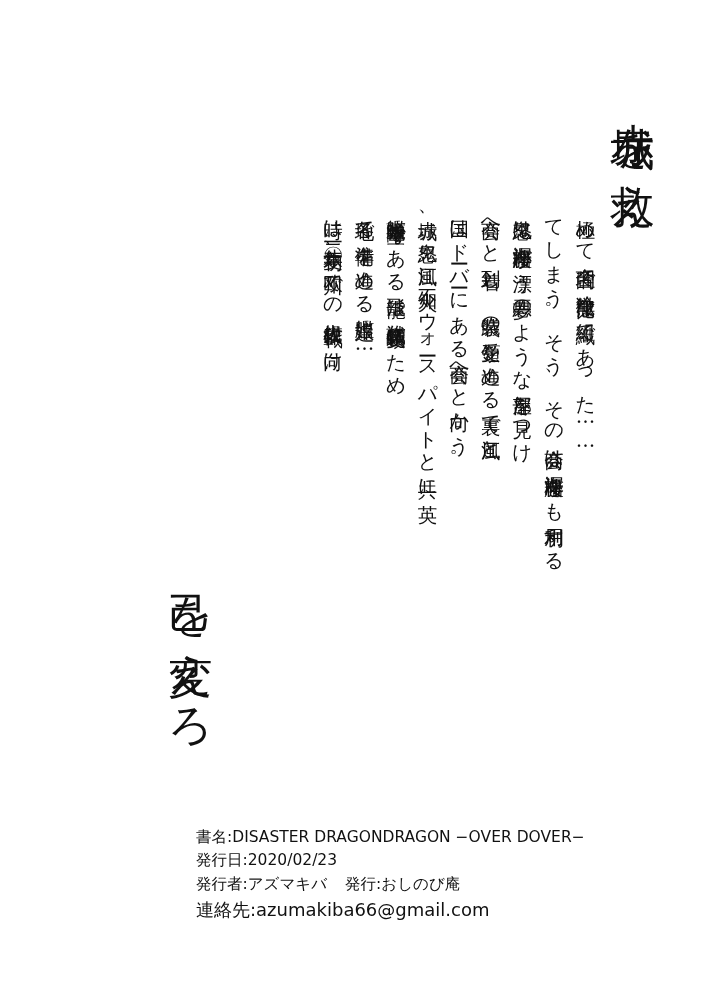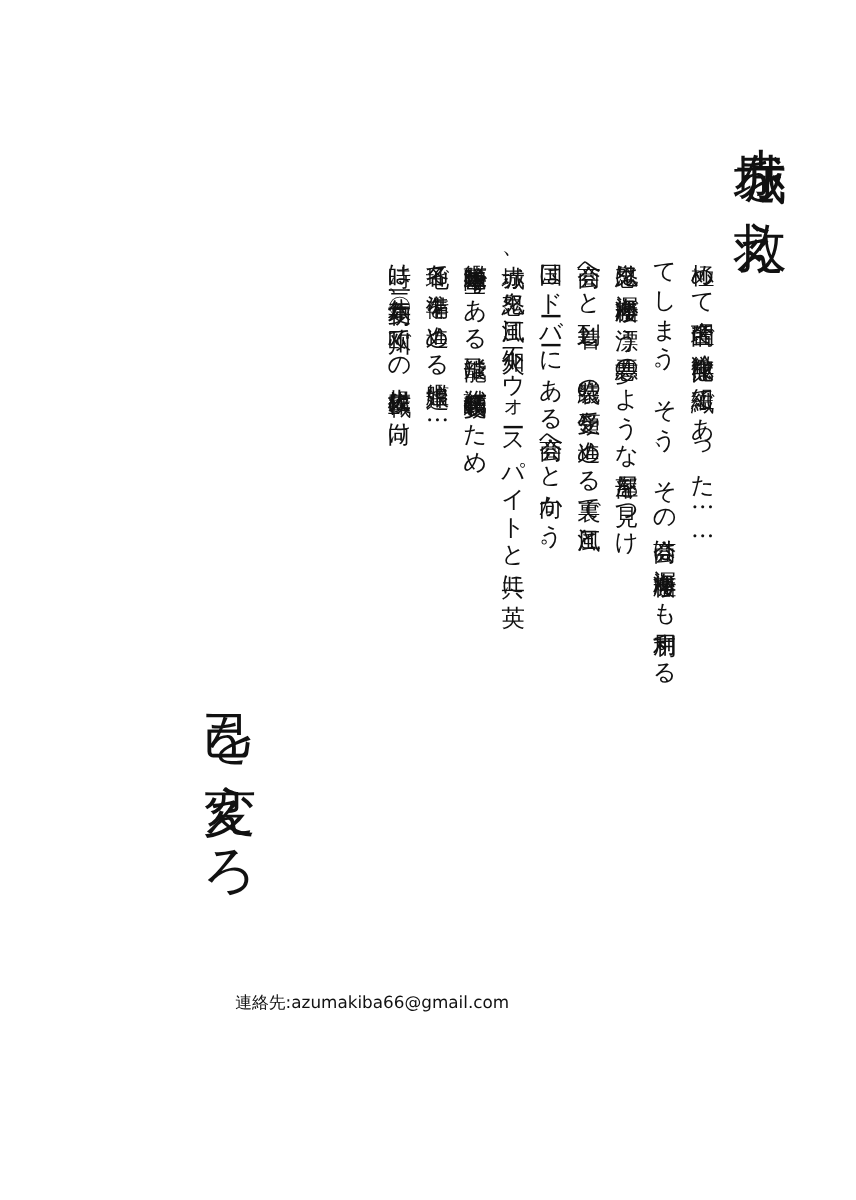--- a/index.html
+++ b/index.html
@@ -73,21 +73,21 @@
     width: 470px;
     color: #111111;
     font-family: "DejaVu Sans", "Liberation Sans", sans-serif;
   }
   #colophon .row {
     font-size: 15.5px;
     line-height: 1.5;
     white-space: nowrap;
   }
   #colophon .row.small {
-    font-size: 14px;
+    font-size: 18px;
   }
   #colophon .gap {
     display: inline-block;
     width: 18px;
   }
 </style>
 </head>
 <body>
 
 <div id="page">
@@ -102,18 +102,27 @@
     <div class="line">国はドーバーにある商会へと向かう。</div>
     <div class="line">商会へと到着し、艤装の受領を進める裏で江風と</div>
     <div class="line">鬼怒は深海棲艦が漂う悪夢のような部屋を見つけ</div>
     <div class="line">てしまう。そう、その商会は深海棲艦をも利用する</div>
     <div class="line">極めて合理的で冷徹無比な組織であった……</div>
   </div>
 
   <div id="title-bottom" class="vtext">己を変えろ</div>
 
   <div id="colophon">
+    <div class="row">
+      <span>書名</span><span>:</span><span>DISASTER DRAGONDRAGON −OVER DOVER−</span>
+    </div>
+    <div class="row">
+      <span>発行日</span><span>:</span><span>2020/02/23</span>
+    </div>
+    <div class="row">
+      <span>発行者</span><span>:</span><span>アズマキバ</span><span class="gap"></span><span>発行</span><span>:</span><span>おしのび庵</span>
+    </div>
     <div class="row small">
       <span>連絡先</span><span>:</span><span>azumakiba66@gmail.com</span>
     </div>
   </div>
 
 </div>
 
 </body></html>

